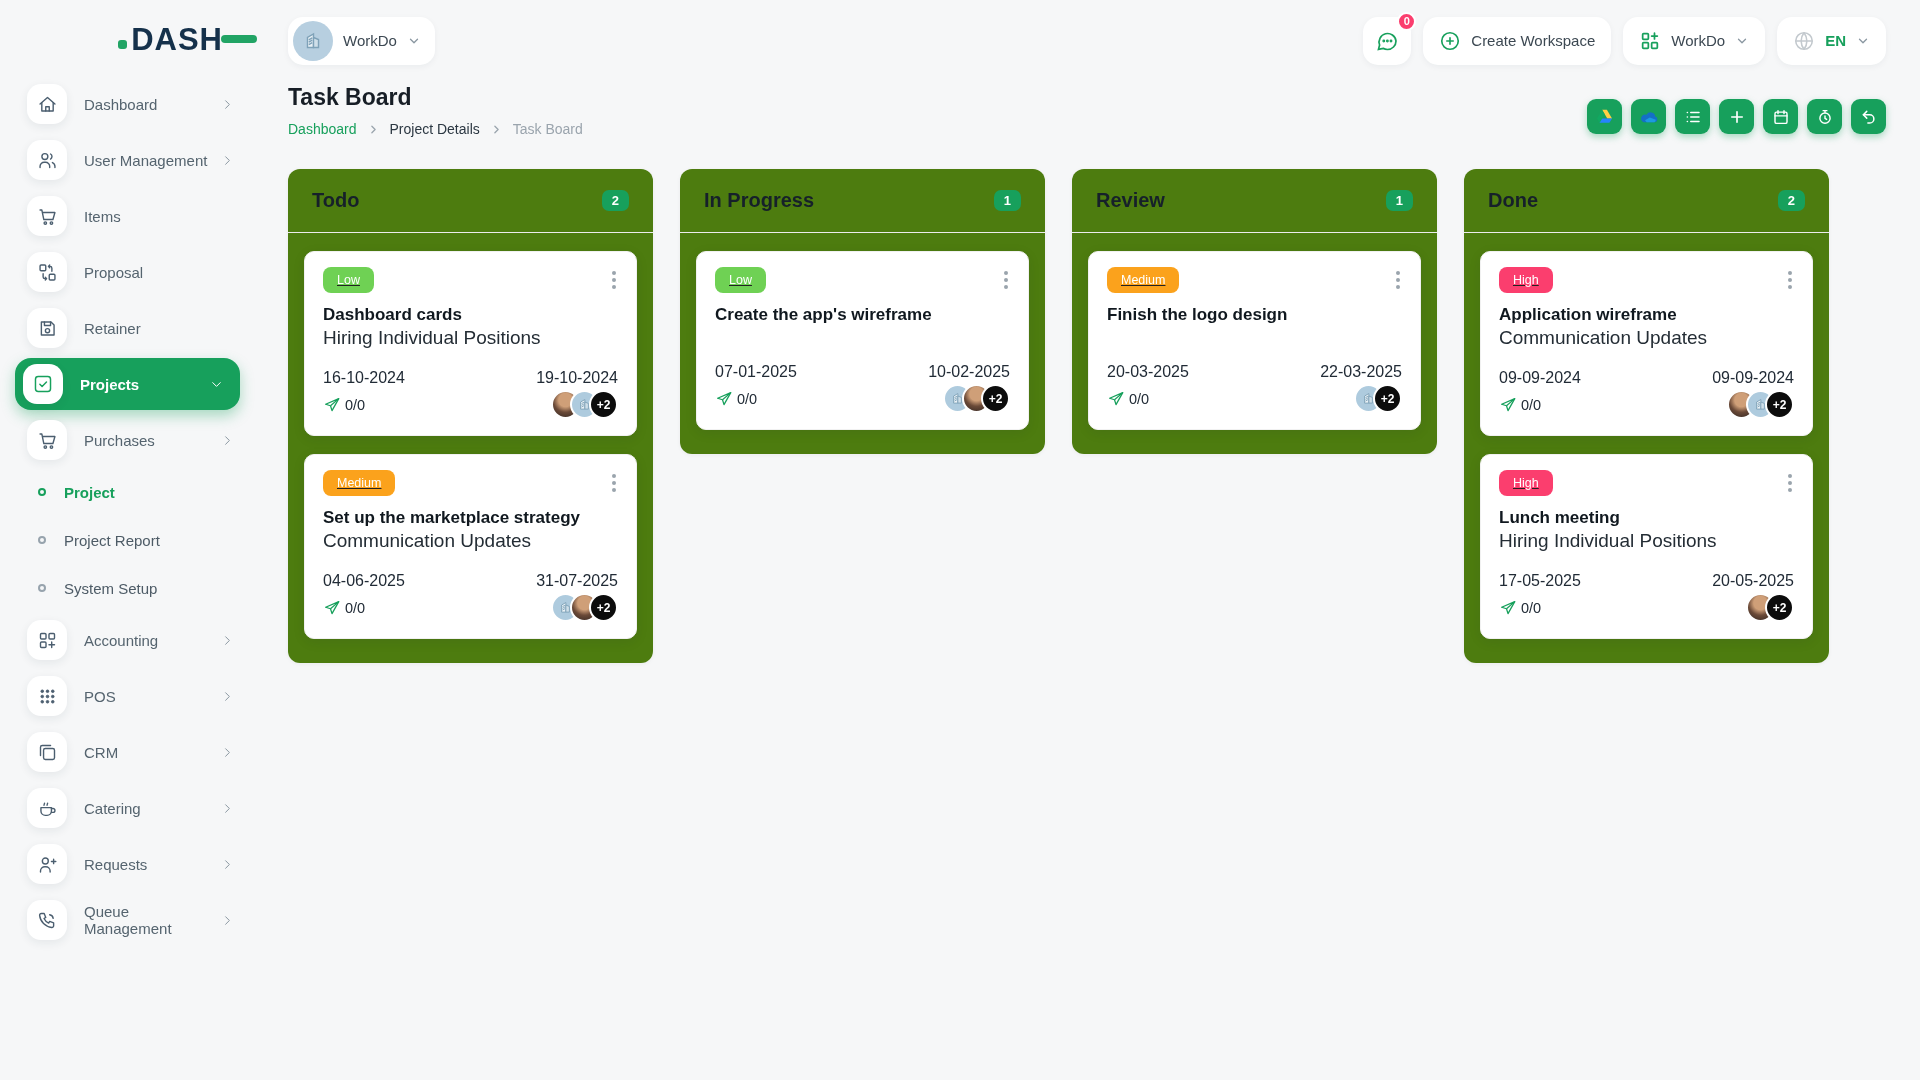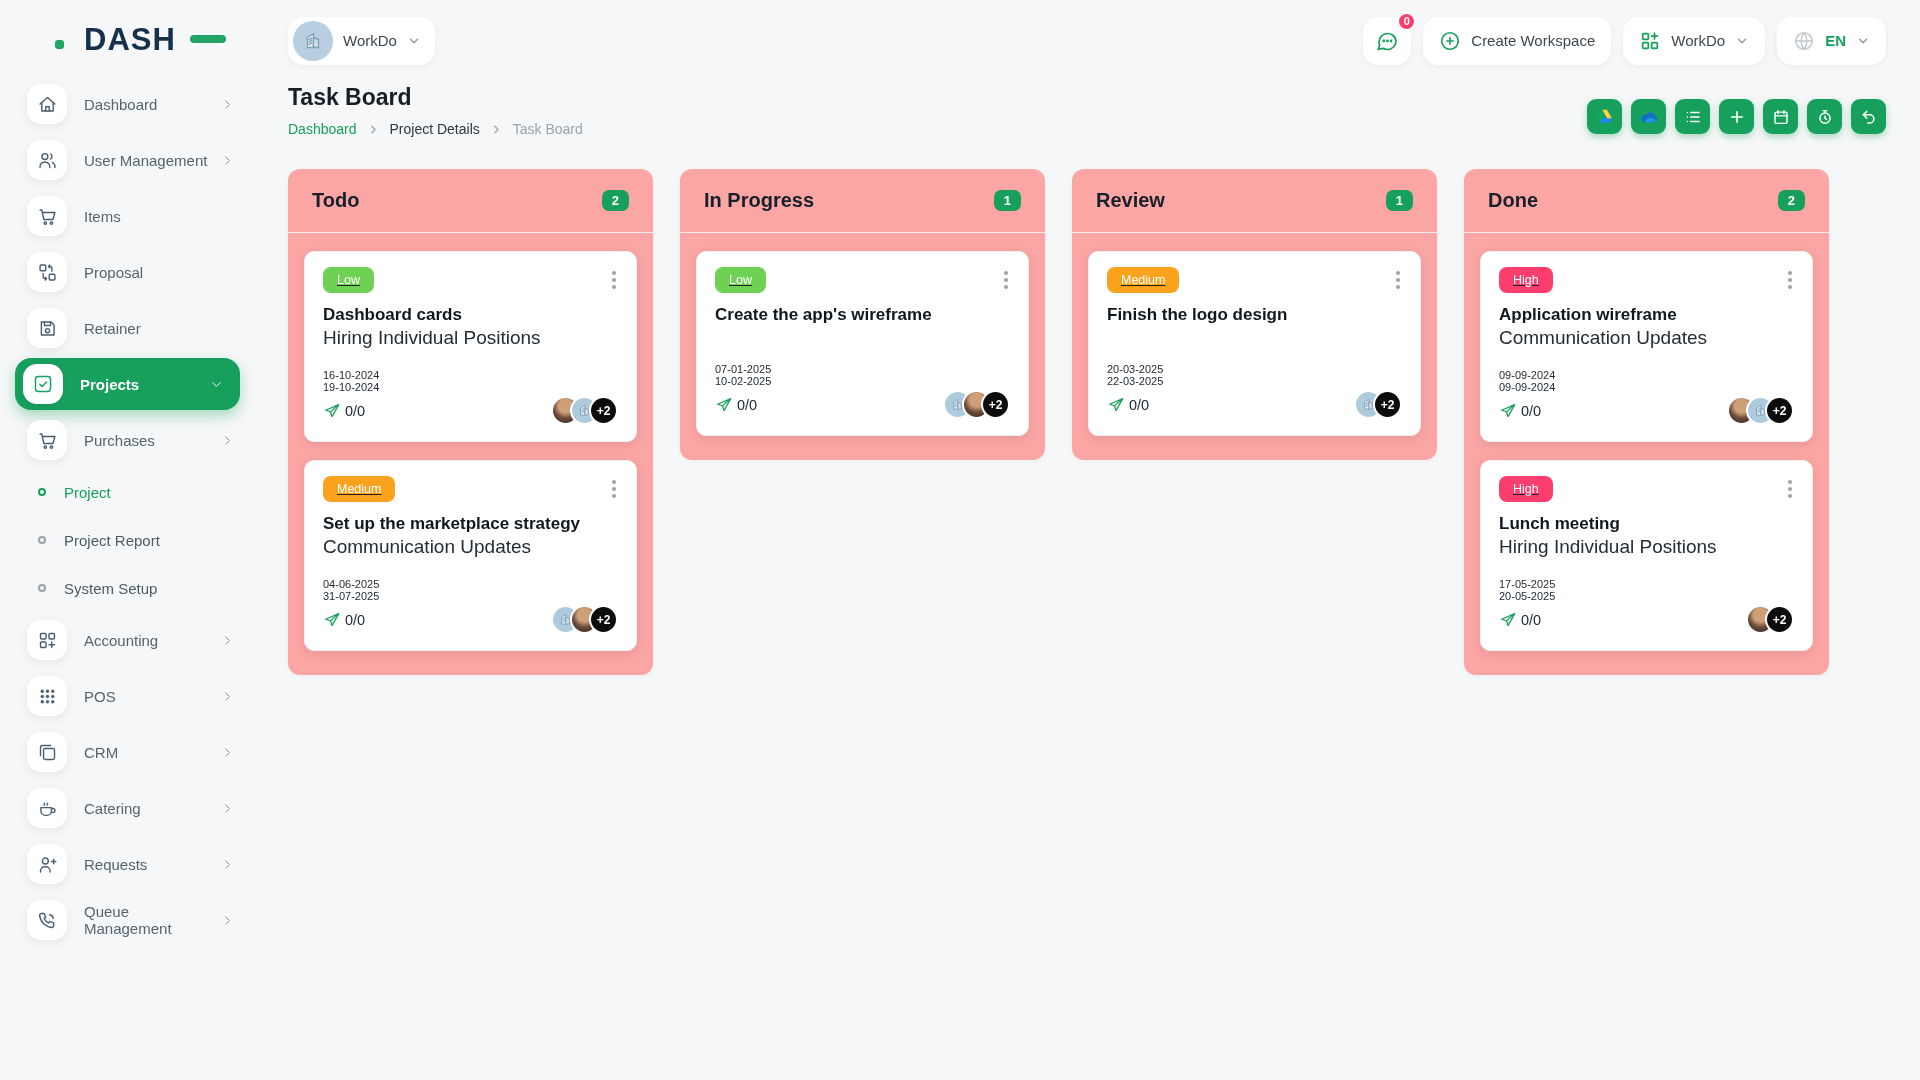--- a/index.html
+++ b/index.html
@@ -11,22 +11,22 @@
     overflow:hidden;
   }
   svg { display:block; }
 
   
   .sidebar {
     position:absolute; left:0; top:0; bottom:0; width:257px;
     padding:0 0 10px 0;
   }
   .logo {
-    display:flex; align-items:center; gap:20px;
-    padding:22px 0 16px 55px; height:72px;
+    display:flex; align-items:center; gap:4px;
+    padding:22px 0 16px 55px; height:72px;justify-content:flex-end;
   }
   .logo-dot { width:9px; height:9px; border-radius:3px; background:#21a465; align-self:flex-end; margin-bottom:7px; }
   .logo-text { font-size:31px; font-weight:800; letter-spacing:1px; color:#15314b; line-height:1; }
   .logo-bar { width:36px; height:8px; border-radius:5px; background:#21a465; margin-left:-6px; }
 
   nav { padding-top:4px; }
   .nav-item {
     display:flex; align-items:center; height:56px; padding-left:27px; padding-right:22px;
     cursor:pointer; position:relative;
   }
@@ -47,21 +47,21 @@
   .nav-item.active .nav-icon-box svg { stroke:#17a05c; }
   .nav-item.active .nav-label { color:#fff; font-weight:700; }
   .nav-item.active .nav-chevron svg { stroke:#fff; }
 
   .sub-item {
     display:flex; align-items:center; height:48px; padding-left:38px; cursor:pointer;
   }
   .sub-bullet { width:8px; height:8px; border-radius:50%; border:2px solid #97a3ad; background:transparent; }
   .sub-item.active .sub-bullet { border-color:#17a05c; }
   .sub-label { margin-left:18px; font-size:15px; font-weight:500; color:#4d5b66; }
-  .sub-item.active .sub-label { color:#17a05c; }
+  .sub-item.active .sub-label { color:#17a05c;font-weight:bold; }
 
   
   .main { position:absolute; left:257px; top:0; right:0; bottom:0; }
   .topbar {
     display:flex; align-items:center; justify-content:space-between;
     padding:11px 34px 0 31px; height:70px;
   }
   .pill {
     background:#fff; border-radius:15px; box-shadow:0 2px 6px rgba(20,40,60,.05);
     display:flex; align-items:center; gap:10px; height:48px; padding:0 16px;
@@ -93,42 +93,42 @@
   .bc-sep svg { stroke:#9aa4ad; }
   .toolbar { display:flex; gap:9px; margin-bottom:3px; }
   .tool-btn {
     width:35px; height:35px; border-radius:9px; background:#17a05c; border:none; cursor:pointer;
     display:flex; align-items:center; justify-content:center; box-shadow:0 3px 7px rgba(23,160,92,.35);
   }
 
   
   .board { display:flex; gap:27px; margin-top:32px; align-items:flex-start; }
   .board-column {
-    width:365px; background:#fca5a5; border-radius:12px;
+    width:365px; background:#4d7c0f; border-radius:12px;
     box-shadow:0 1px 4px rgba(20,30,40,.05);
   }
   .col-head { display:flex; align-items:center; justify-content:space-between; padding:20px 24px; border-bottom:1px solid #ececec; }
   .col-title { font-size:20px; font-weight:700; color:#16202a; }
   .col-count {
     background:#17a05c; color:#fff; font-size:13px; font-weight:600;
     border-radius:7px; padding:3px 10px;
   }
   .col-cards { padding:18px 16px 6px; }
   .task-card {
     background:#fff; border:1px solid #f1f1f1; border-radius:10px;
     box-shadow:0 3px 12px rgba(28,39,49,.10);
     padding:15px 18px 16px; margin-bottom:18px; cursor:pointer;
   }
   .card-top { display:flex; align-items:flex-start; justify-content:space-between;text-decoration:underline; }
   .priority-badge { border-radius:8px; padding:6px 14px; font-size:12.5px; font-weight:500; color:#fff; }
   .kebab { display:flex; flex-direction:column; gap:3px; padding:4px 2px; cursor:pointer; }
   .kebab i { width:4px; height:4px; border-radius:50%; background:#9aa4ad; display:block; }
   .card-title { font-size:17px; font-weight:700; color:#10181f; margin-top:12px; }
   .card-milestone { font-size:19px; font-weight:400; color:#242d35; margin-top:2px; min-height:16px; }
-  .card-dates { display:flex; justify-content:space-between; margin-top:20px; font-size:11px; color:#212b36;flex-direction:column; }
+  .card-dates { display:flex; justify-content:space-between; margin-top:20px; font-size:16px; color:#212b36; }
   .card-footer { display:flex; justify-content:space-between; align-items:center; margin-top:3px; }
   .progress { display:flex; align-items:center; gap:4px; font-size:14.5px; color:#212b36; }
   .avatars { display:flex; align-items:center; }
   .avatar {
     width:29px; height:29px; border-radius:50%; border:2px solid #fff; margin-left:-10px;
     display:flex; align-items:center; justify-content:center; flex:0 0 auto;
   }
   .avatar:first-child { margin-left:0; }
   .avatar-photo { background:radial-gradient(circle at 50% 32%, #cf9f78 0 32%, #6b4a38 58%, #2e2420 100%); }
   .avatar-logo { background:#aecbde; }

